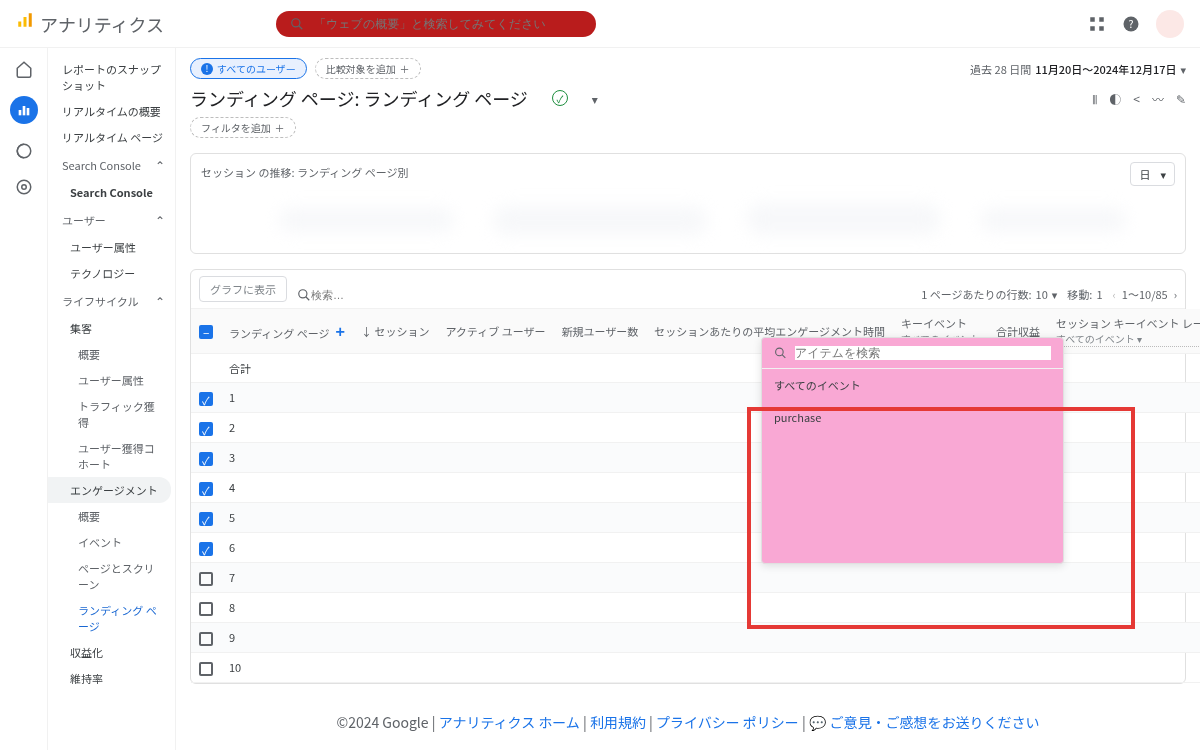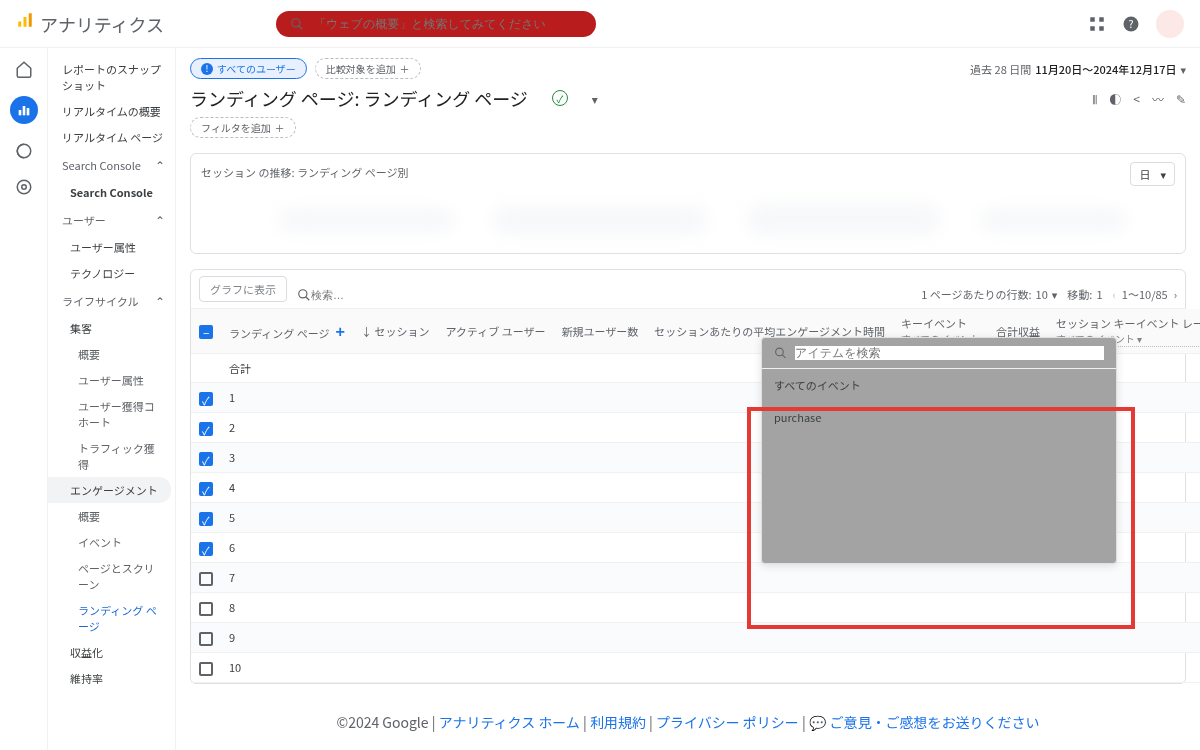--- a/index.html
+++ b/index.html
@@ -66,21 +66,21 @@
 .tbl th .sub { display:block; font-size:10px; color:#80868b; border-bottom: 1px dotted #bbb;}
 .tbl td.ck, .tbl th.ck { width:28px; text-align:center;}
 .ckbx { width:14px; height:14px; border:2px solid #5f6368; border-radius:2px; display:inline-block; vertical-align:middle; position:relative;}
 .ckbx.checked { background:#1a73e8; border-color:#1a73e8;}
 .ckbx.checked::after{ content:"✓"; color:#fff; position:absolute; top:-2px; left:1px; font-size:11px;}
 .ckbx.mixed { background:#1a73e8; border-color:#1a73e8;}
 .ckbx.mixed::after{ content:"–"; color:#fff; position:absolute; top:-4px; left:2px; font-size:12px;}
 .plus-col { color:#1a73e8; font-weight:bold; font-size:16px; margin-left:6px;}
 .tbl tr:nth-child(even) td { background: #fafbfc; }
 
-.dropdown { position: absolute; top: 0px; left: 570px; width: 356px; background: #a3a3a3; border: 1px solid #e0e0e0; border-radius: 4px; box-shadow: 0 2px 8px rgba(0,0,0,0.12); z-index: 10; }
+.dropdown { position: absolute; top: 0px; left: 570px; width: 303px; background: #f9a8d4; border: 1px solid #e0e0e0; border-radius: 4px; box-shadow: 0 2px 8px rgba(0,0,0,0.12); z-index: 10; }
 .dd-search { display:flex; align-items:center; gap:8px; padding:8px 12px; border-bottom:1px solid #f1f1f1;}
 .dd-search input { border:none; outline:none; font-size:12px; width: 100%;}
 .dd-item { padding: 8px 12px; font-size: 11px; cursor:pointer;}
 .dd-item:first-of-type { border-bottom: 1px solid #f1f1f1;}
 .dd-body { height: 130px; }
 .red-box { position:absolute; border: 4px solid #e53935; left: 571px; width: 388px; top: 359px; height: 222px; z-index: 20; pointer-events:none;}
 
 .footer { text-align:center; font-size:14px; color:#5f6368; padding: 18px 0;}
 .footer a { color:#1a73e8; text-decoration:none;}
 
@@ -192,24 +192,24 @@
     <div class="nav-item sub">
         <span>集客</span>
       </div>
     <div class="nav-item subsub">
         <span>概要</span>
       </div>
     <div class="nav-item subsub">
         <span>ユーザー属性</span>
       </div>
     <div class="nav-item subsub">
+        <span>トラフィック獲得</span>
+      </div>
+    <div class="nav-item subsub">
         <span>ユーザー獲得コホート</span>
-      </div>
-    <div class="nav-item subsub">
-        <span>トラフィック獲得</span>
       </div>
     <div class="nav-item sub selected-grey">
         <span>エンゲージメント</span>
       </div>
     <div class="nav-item subsub">
         <span>概要</span>
       </div>
     <div class="nav-item subsub">
         <span>イベント</span>
       </div>

